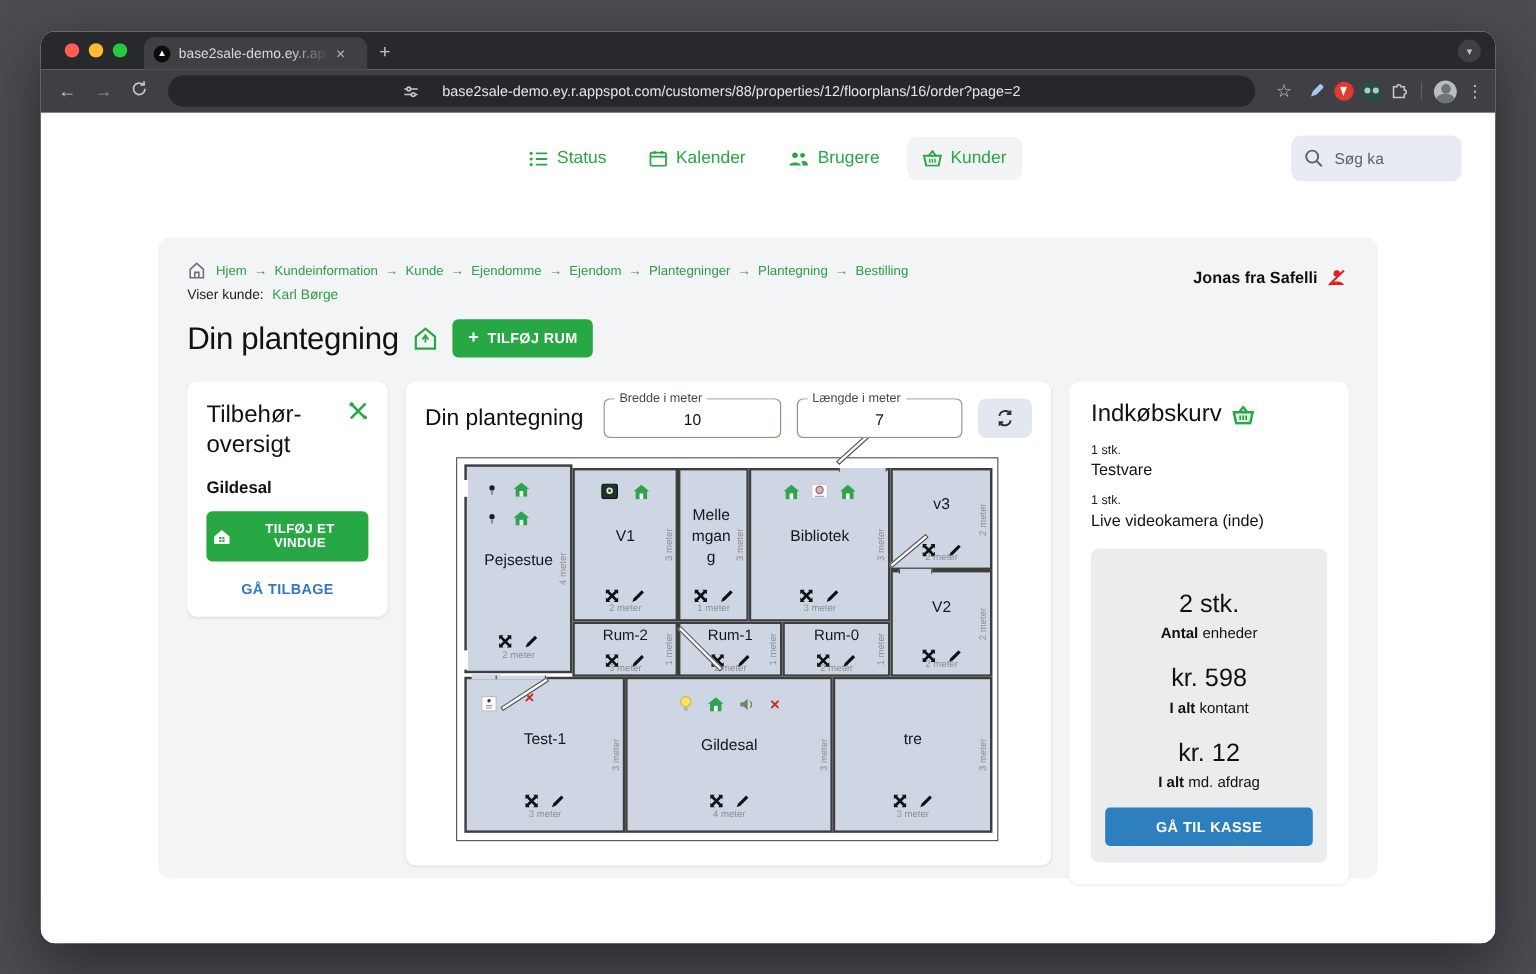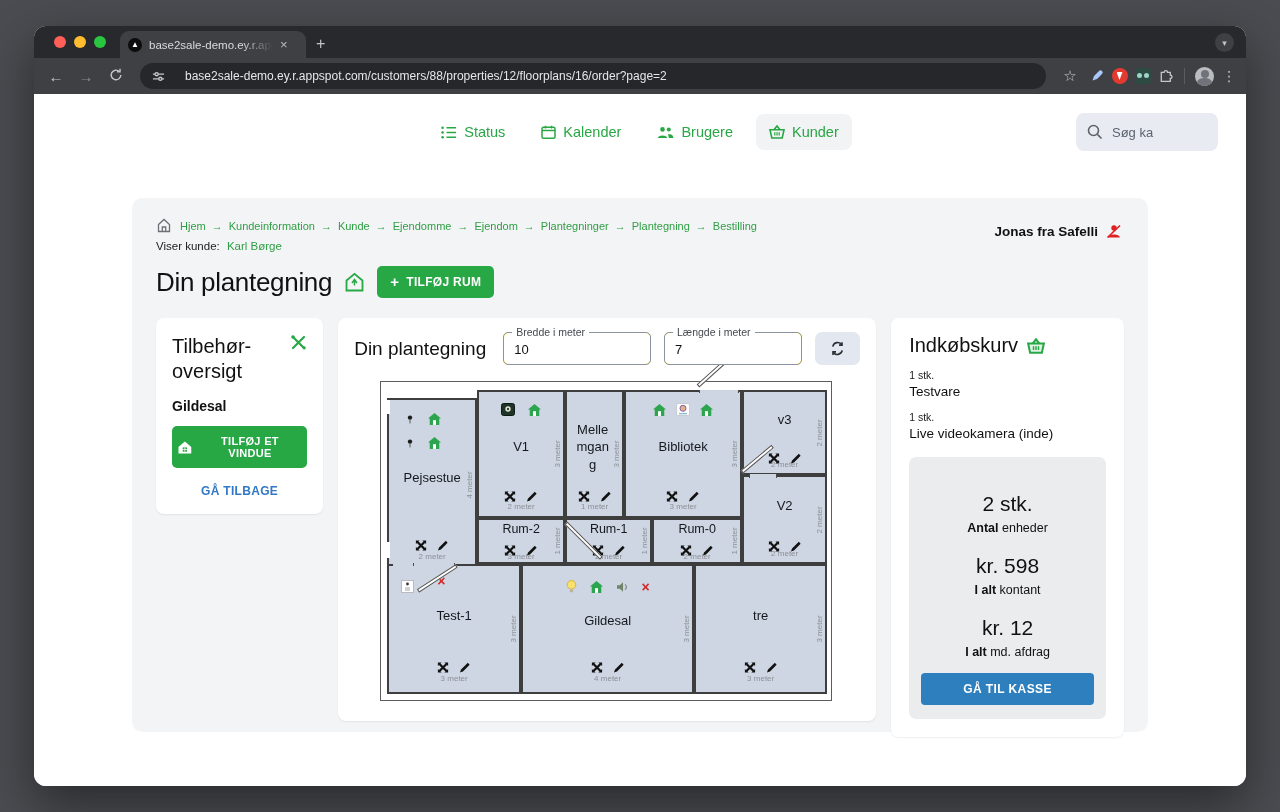--- a/index.html
+++ b/index.html
@@ -22,21 +22,21 @@
     font-size:8px; display:flex; align-items:center; justify-content:center; }
   .tab-title { color:#d8dadd; font-size:11.5px; white-space:nowrap; overflow:hidden; width:124px;
     -webkit-mask-image:linear-gradient(90deg,#000 75%,transparent); mask-image:linear-gradient(90deg,#000 75%,transparent);}
   .tab-close { color:#b9bcc0; font-size:13px; line-height:1; cursor:default; }
   .newtab { color:#c0c3c7; font-size:16px; margin:0 0 5px 10px; }
   .tabsearch { position:absolute; right:12px; top:7px; width:19px; height:19px; border-radius:50%;
     background:#3e4043; color:#c0c3c7; font-size:9px; display:flex; align-items:center; justify-content:center; }
   .toolbar { height:36px; background:#3e4043; display:flex; align-items:center; padding:0 10px; gap:6px; }
   .nav-ic { color:#c5c7ca; font-size:15px; width:24px; text-align:center; }
   .url-pill { flex:1; height:26px; border-radius:13px; background:#26272a; display:flex; align-items:center;
-    gap:20px; padding:4px 12px; margin:0 6px; }
+    gap:20px; padding:4px 12px; margin:0 6px;justify-content:center; }
   .url-text { color:#e4e6e9; font-size:12px; white-space:nowrap; }
   .ext { width:17px; height:17px; display:flex; align-items:center; justify-content:center; }
   .ext-red { width:16px; height:16px; border-radius:50%; background:#e23a2e; position:relative; }
   .ext-red:after{ content:""; position:absolute; left:5px; top:4px; width:6px; height:8px; background:#fff;
     clip-path:polygon(0 0,100% 0,50% 100%); }
   .ext-face { width:16px; height:16px; border-radius:4px; background:#2d4a43; position:relative; }
   .ext-face:before, .ext-face:after { content:""; position:absolute; top:5px; width:5px; height:5px;
     border-radius:50%; background:#9fd3c7; }
   .ext-face:before{left:2px;} .ext-face:after{right:2px;}
   .tb-divider { width:1px; height:16px; background:#5a5c5f; margin:0 4px; }
@@ -84,21 +84,21 @@
     letter-spacing:.3px; margin-top:16px; cursor:pointer; text-decoration:none; }
 
   
   .planpanel { width:538px; padding:14px 16px 20px; }
   .plan-header { display:flex; align-items:center; gap:13px; position:relative; z-index:3; }
   .plan-title { font-size:19px; font-weight:500; color:#111; white-space:nowrap; margin-right:4px; }
   .mat-field { position:relative; width:150px; height:33px; border:1.5px solid #8b93a0; border-radius:5px; background:#fde047; }
   .mat-field label { position:absolute; top:-7px; left:8px; background:#fff; padding:0 4px;
     font-size:10.5px; color:#44494f; }
   .mat-field input { border:none; outline:none; width:100%; height:100%; padding:2px 10px 0;
-    font-size:13px; color:#111; border-radius:5px; font-family:"Liberation Sans",sans-serif;}
+    font-size:13px; color:#111; border-radius:5px; font-family:"Liberation Sans",sans-serif;text-align:center;}
   .refresh-btn { width:46px; height:33px; border:none; border-radius:7px; background:#e3e7f0;
     display:flex; align-items:center; justify-content:center; cursor:pointer; }
 
   
   .plan { position:relative; margin:16px 0 0 26px; width:452px; height:320px;
     border:1.5px solid #5c5c5c; background:#fff; z-index:1; }
   .room { position:absolute; background:#cdd6e2; border:2px solid #3e3e3e; }
   .room-name { position:absolute; top:44%; left:2px; right:2px; transform:translateY(-50%);
     text-align:center; font-size:13px; color:#15181d; overflow-wrap:anywhere; line-height:1.35; }
   .strip .room-name { top:1px; transform:none; font-size:12.5px; }
@@ -327,21 +327,21 @@
                 <path d="M3 6 A5.2 5.2 0 0 1 12.6 4.2"></path>
                     <path d="M12.8 1.2 v3.2 h-3.2"></path>
                 <path d="M13 10 A5.2 5.2 0 0 1 3.4 11.8"></path>
                     <path d="M3.2 14.8 v-3.2 h3.2"></path>
               </svg>
             </button>
           </div>
 
           <div class="plan">
 
-            <div class="room tall" style="left:6px;top:16px;width:90px;height:174px;">
+            <div class="room tall" style="left:6px;top:5px;width:90px;height:174px;">
               <div class="pj-icons">
                 <svg width="6" height="9" viewBox="0 0 6 9">
                       <circle cx="3" cy="2.6" r="2.2" fill="#1d1d1d"></circle>
                       <rect x="2.1" y="5" width="1.8" height="3.4" fill="#8d9097"></rect>
                     </svg>
                 <svg width="13" height="12" viewBox="0 0 12 11">
                       <path d="M6 0 L12 5 H10.4 V11 H1.6 V5 H0 Z" fill="#2da44e"></path>
                       <rect x="4.6" y="6.6" width="2.8" height="4.4" fill="#fff"></rect>
                     </svg>
                 <svg width="6" height="9" viewBox="0 0 6 9">

